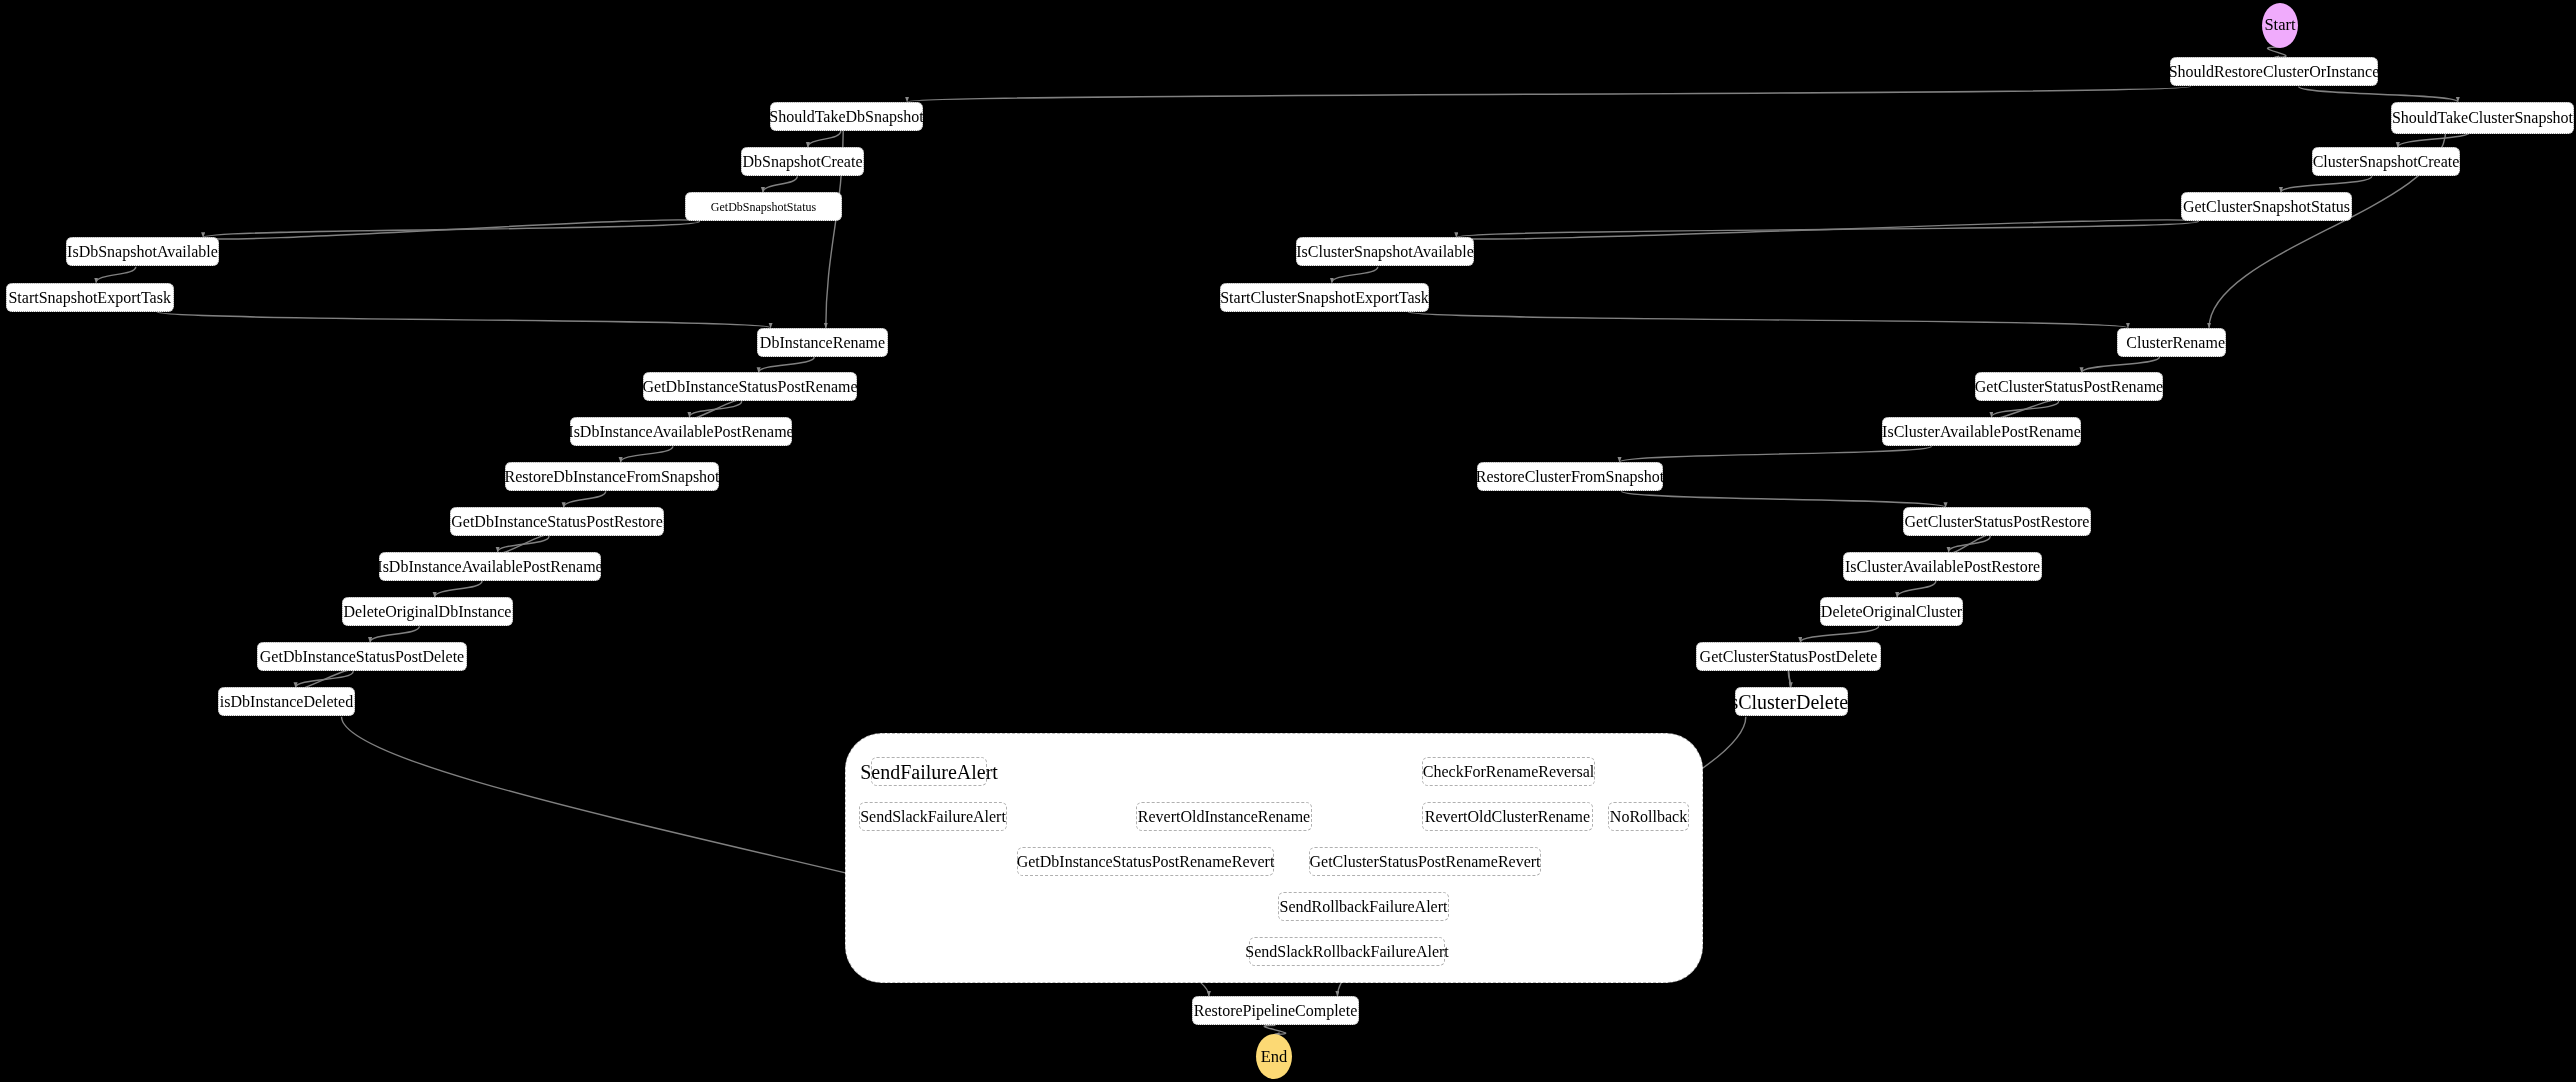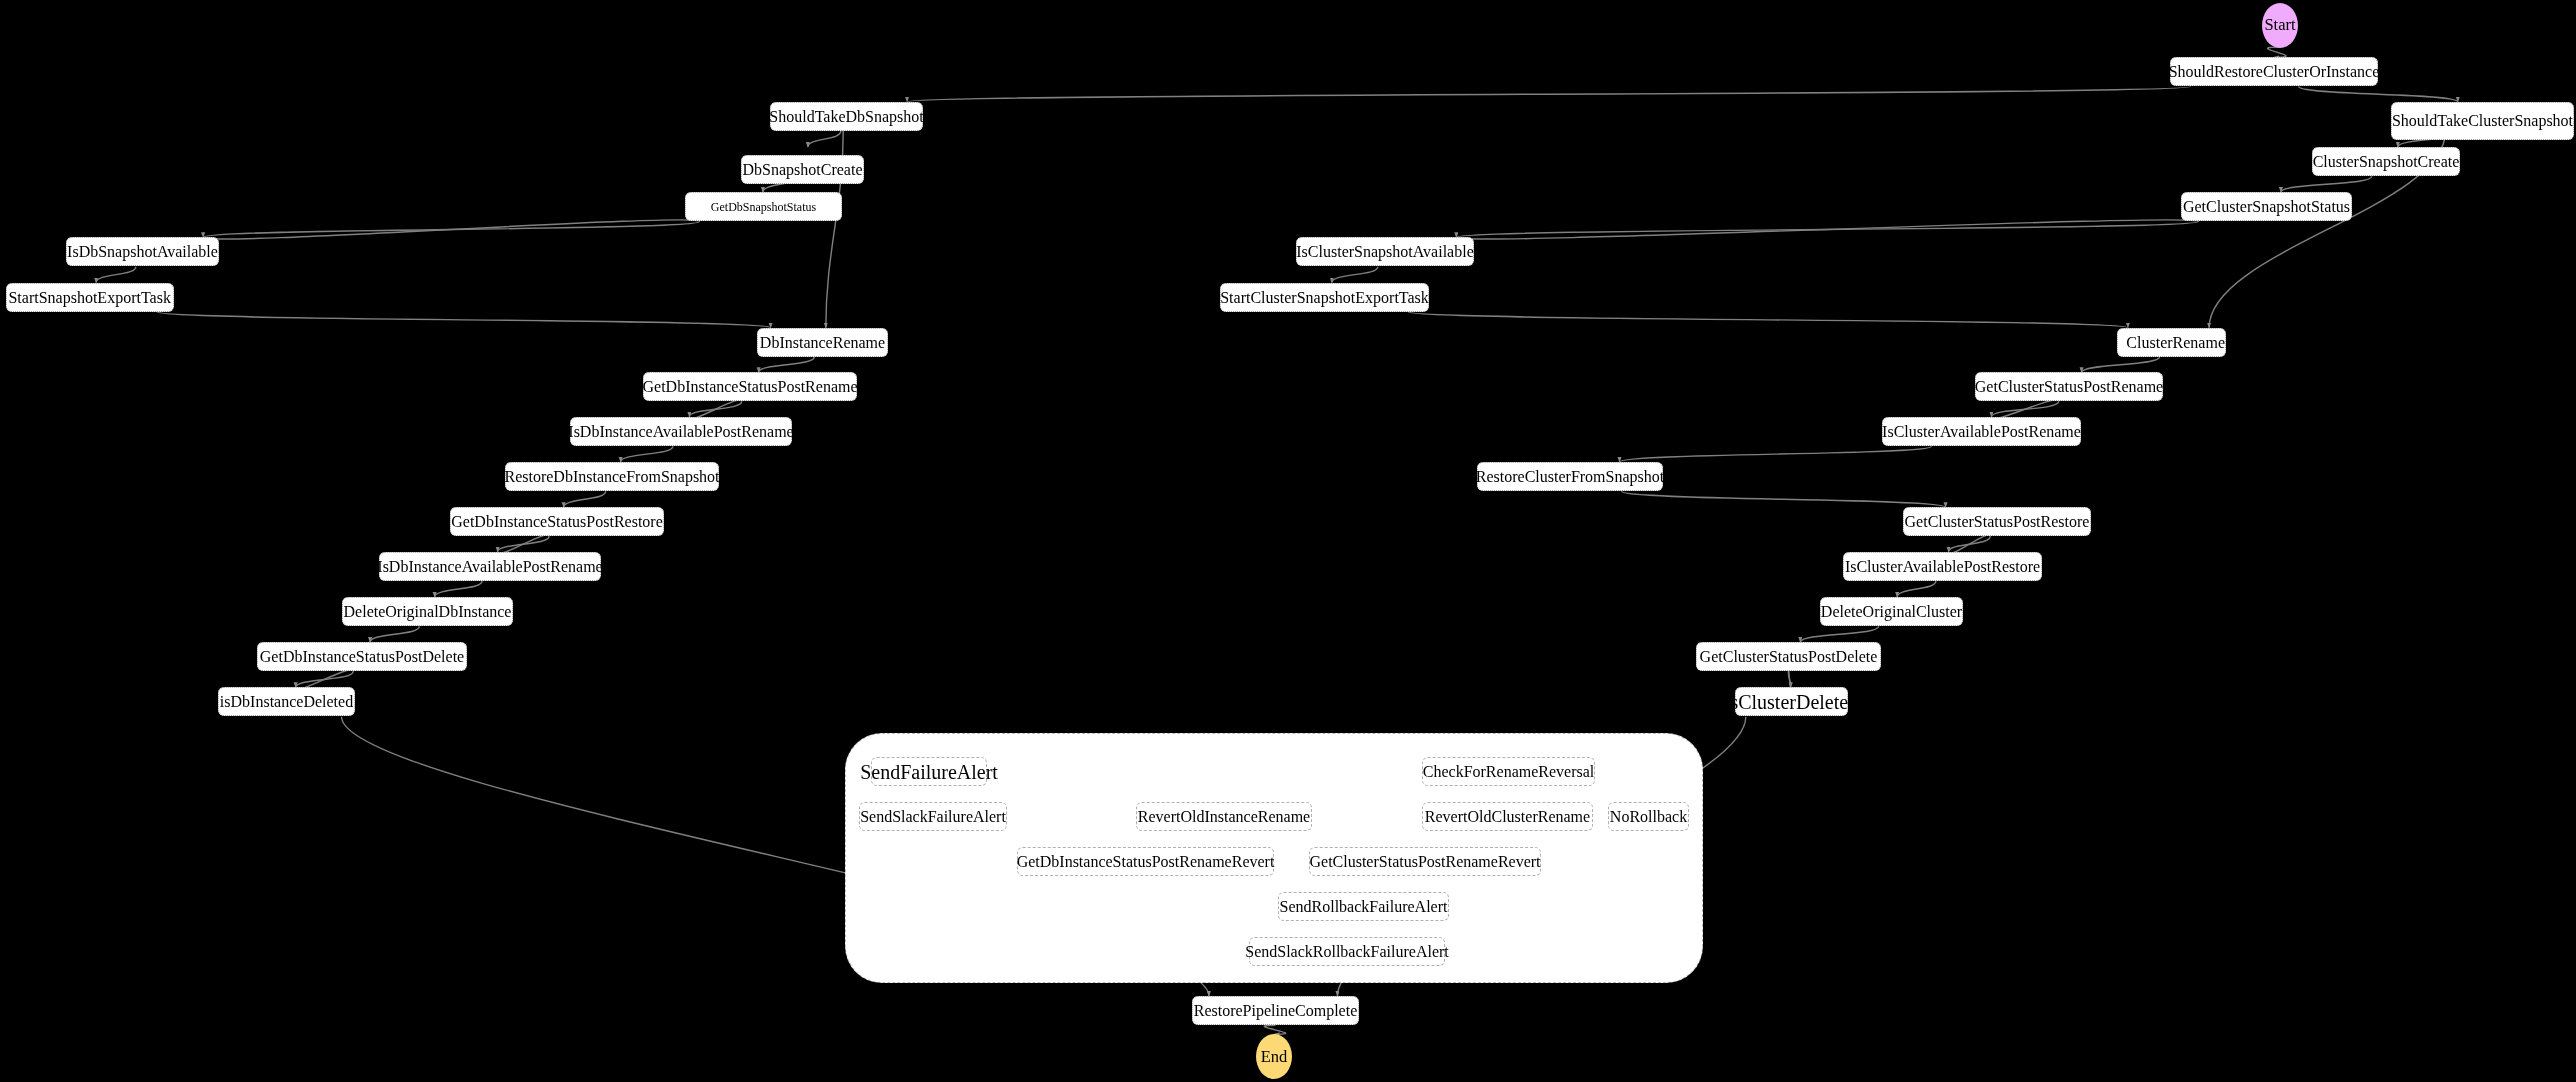--- a/index.html
+++ b/index.html
@@ -83,24 +83,24 @@
 
   <div class="subgraph" id="subgraph-box" style="left: 845px; top: 733px; width: 856px; height: 248px; background: rgb(255, 255, 255); border-color: rgb(189, 189, 189);"></div>
 
   <div id="nodes-layer">
       <div class="node" style="left: 2170px; top: 57px; width: 208px; height: 29px; font-size: 16px;">
         <span>ShouldRestoreClusterOrInstance</span>
       </div>
       <div class="node" style="left: 770px; top: 102px; width: 153px; height: 29px; font-size: 16px;">
         <span>ShouldTakeDbSnapshot</span>
       </div>
-      <div class="node" style="left: 2391px; top: 102px; width: 183px; height: 38px; font-size: 16px;">
+      <div class="node" style="left: 2391px; top: 102px; width: 183px; height: 32px; font-size: 16px;">
         <span>ShouldTakeClusterSnapshot</span>
       </div>
-      <div class="node" style="left: 741px; top: 147px; width: 123px; height: 29px; font-size: 16px; margin-top: 8px;">
+      <div class="node" style="left: 741px; top: 147px; width: 123px; height: 29px; font-size: 16px;">
         <span>DbSnapshotCreate</span>
       </div>
       <div class="node" style="left: 2312px; top: 147px; width: 148px; height: 29px; font-size: 16px;">
         <span>ClusterSnapshotCreate</span>
       </div>
       <div class="node" style="left: 685px; top: 192px; width: 157px; height: 29px; font-size: 12px;">
         <span>GetDbSnapshotStatus</span>
       </div>
       <div class="node" style="left: 2181px; top: 192px; width: 171px; height: 29px; font-size: 16px;">
         <span>GetClusterSnapshotStatus</span>

